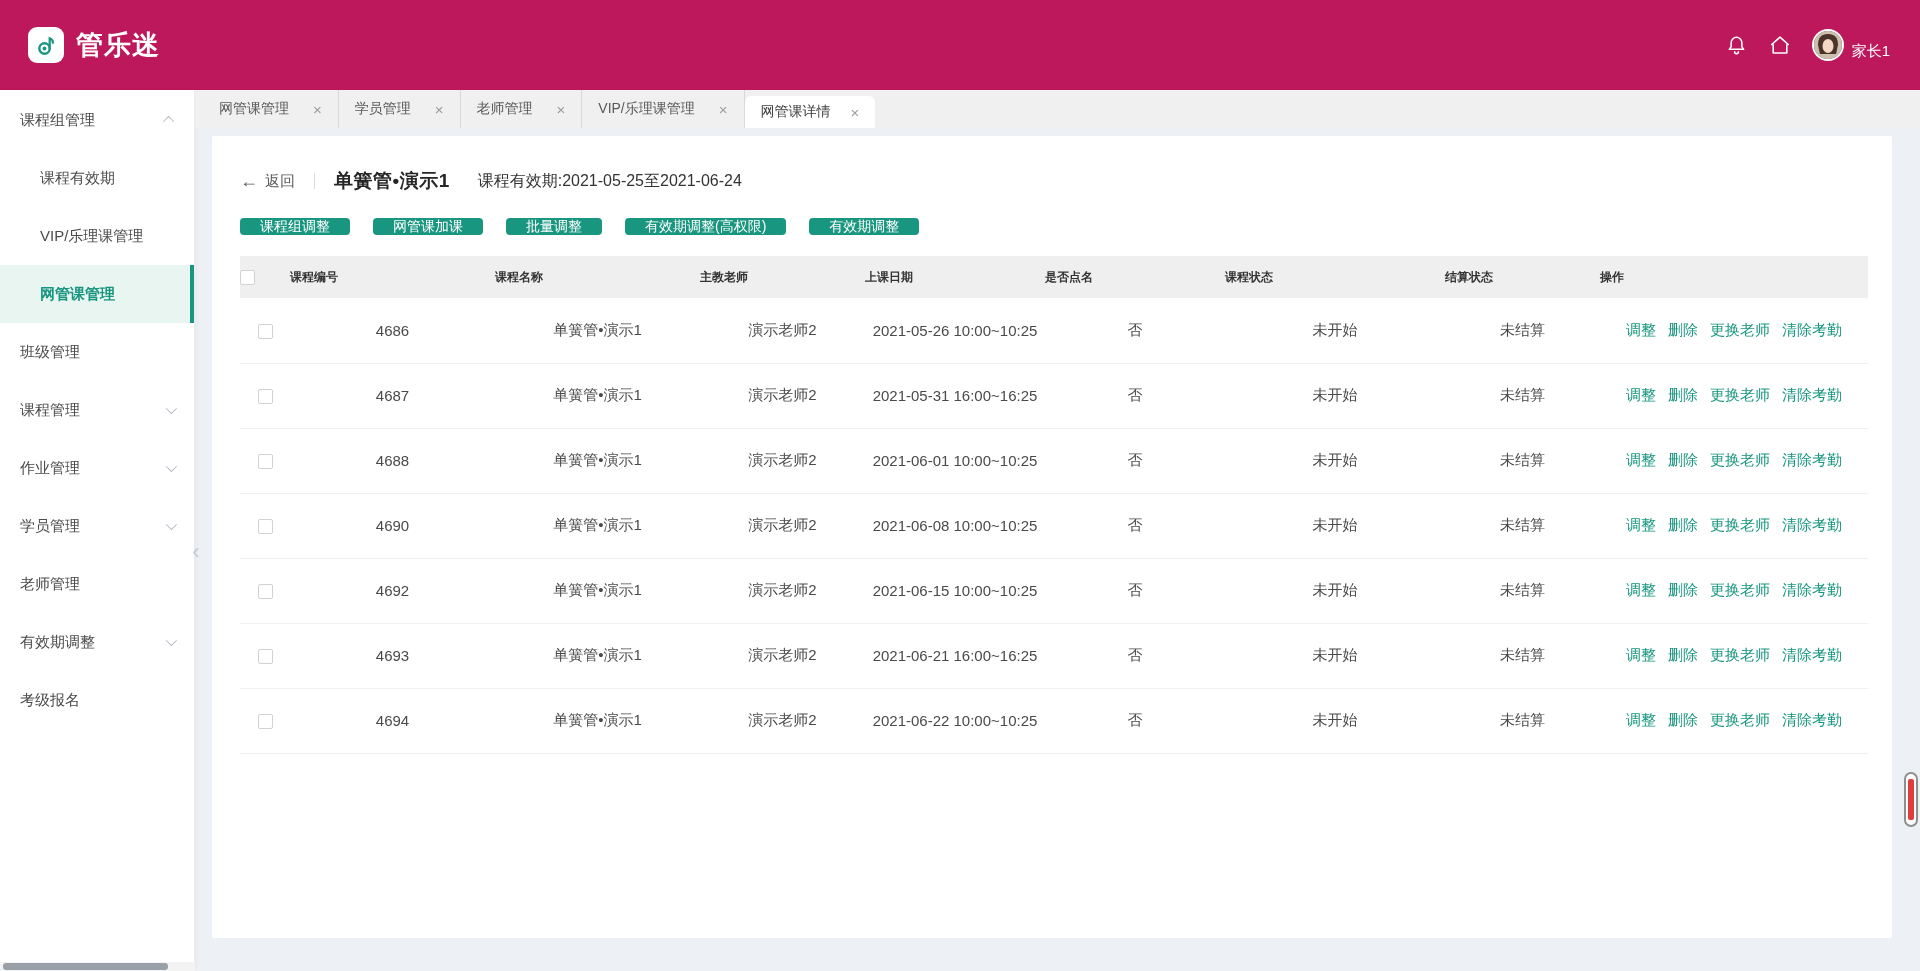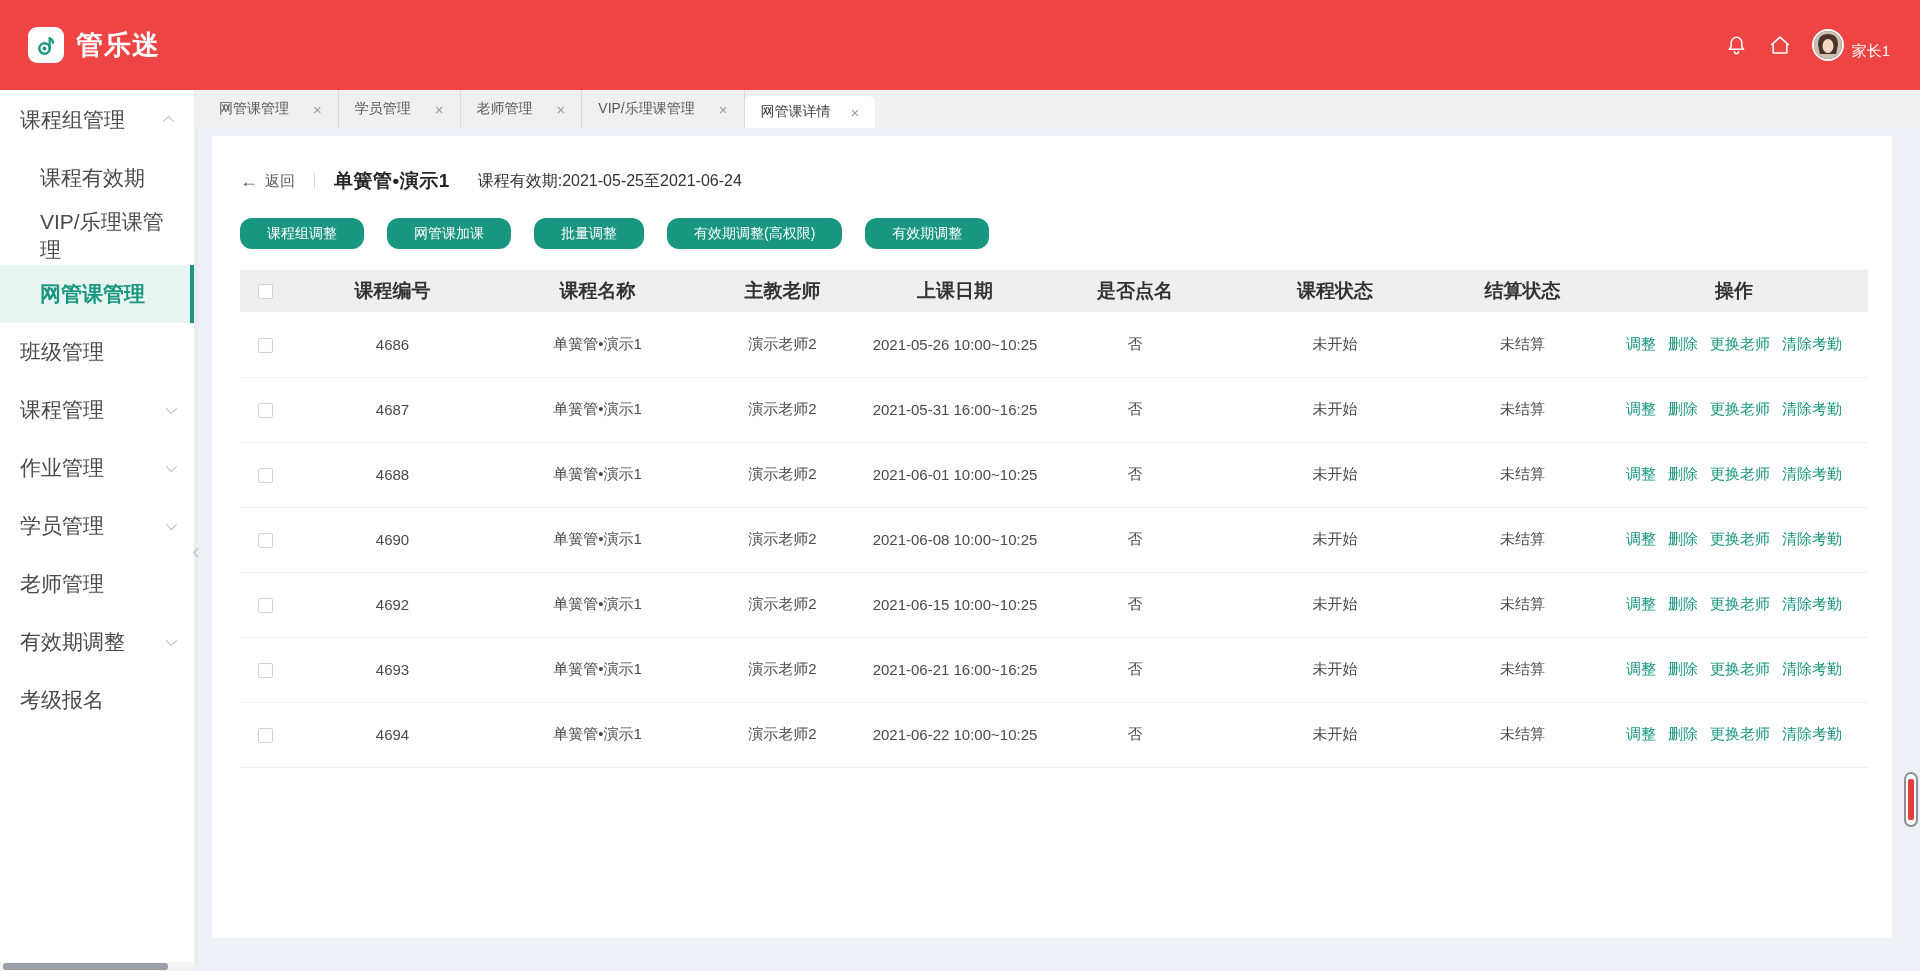--- a/index.html
+++ b/index.html
@@ -1,37 +1,37 @@
 <!DOCTYPE html>
 <html><head>
 <meta charset="utf-8">
 <style>
   *{margin:0;padding:0;box-sizing:border-box}
   html,body{width:1920px;height:971px;overflow:hidden;background:#edf0f5;
     font-family:"Liberation Sans","DejaVu Sans",sans-serif}
 
   
-  .topbar{height:90px;background:#ef4444;display:flex;align-items:center;padding:0 30px 0 28px}
+  .topbar{height:90px;background:#be185d;display:flex;align-items:center;padding:0 30px 0 28px}
   .brand{display:flex;align-items:center;cursor:pointer}
   .logo{width:36px;height:36px;background:#fff;border-radius:9px;display:flex;align-items:center;justify-content:center}
   .brand-name{color:#fff;font-size:27px;font-weight:700;margin-left:12px;letter-spacing:1px}
   .topnav{display:flex;align-items:center;margin-left:76px;gap:14px}
   .nav-item{position:relative;color:#fff;font-size:16px;padding:9px 18px;cursor:pointer;border-radius:6px;white-space:nowrap}
   .nav-item.active{background:#fff;color:#2b2b2b}
   .nav-dot{position:absolute;top:0;right:7px;width:8px;height:8px;background:#ff4d4f;border-radius:50%}
   .topbar-right{margin-left:auto;display:flex;align-items:center;gap:20px}
   .icon-btn{display:flex;align-items:center;cursor:pointer}
   .userwrap{display:flex;align-items:flex-end;gap:8px;cursor:pointer}
   .avatar{width:32px;height:32px;border-radius:50%;border:2px solid #fff;overflow:hidden;background:#5b4538}
   .username{color:#fff;font-size:15px}
 
   
   .page-body{display:flex;height:881px;position:relative;background:#edf0f5}
   .sidebar{width:195px;background:#fff;border-right:1px solid #ececec;box-shadow:1px 0 4px rgba(0,0,0,.04);flex-shrink:0;padding-top:1px}
-  .side-item{height:58px;display:flex;align-items:center;justify-content:space-between;padding:9px 20px;font-size:21px;color:#4a4a4a;cursor:pointer}
+  .side-item{height:58px;display:flex;align-items:center;justify-content:space-between;padding:9px 20px;font-size:15px;color:#4a4a4a;cursor:pointer}
   .side-item.child{padding-left:40px}
   .side-item.active{background:#e8f5f1;color:#19967F;border-right:4px solid #19967F;padding-right:16px;font-weight:700}
   .chev{display:inline-block;width:8px;height:8px;border-right:1.5px solid #b4bac4;border-bottom:1.5px solid #b4bac4;flex-shrink:0}
   .chev.down{transform:rotate(45deg) translateY(-2px)}
   .chev.up{transform:rotate(-135deg) translateY(-2px)}
   .collapse-handle{position:fixed;left:187px;top:530px;width:18px;height:44px;display:flex;align-items:center;justify-content:center;color:#c3c8d2;font-size:22px;cursor:pointer;z-index:5}
 
   .main{flex:1;display:flex;flex-direction:column;min-width:0}
   .tabstrip{height:38px;background:#f0f0f0;display:flex;align-items:flex-end;padding-left:8px}
   .tab{height:38px;display:flex;align-items:center;gap:24px;padding:0 16px;font-size:14px;color:#595959;border-right:1px solid #d9d9d9;cursor:pointer;white-space:nowrap}
@@ -42,26 +42,26 @@
   .card{background:#fff;height:802px;border-radius:2px;padding:30px 24px 0 28px;position:relative}
 
   .detail-header{display:flex;align-items:center;height:30px}
   .back{color:#595959;font-size:15px;display:flex;align-items:center;gap:7px;cursor:pointer}
   .back-arrow{font-size:18px;line-height:1;color:#595959}
   .vdiv{width:1px;height:16px;background:#d9d9d9;margin:0 19px}
   .course-title{font-size:19px;font-weight:700;color:#262626;letter-spacing:.5px}
   .validity{font-size:16px;color:#333;margin-left:28px}
 
   .btn-row{margin-top:22px;display:flex;gap:23px}
-  .tbtn{background:#19967F;color:#fff;border:none;border-radius:12px;height:31px;padding:0 27px;font-size:14px;cursor:pointer;font-family:inherit;white-space:nowrap}
+  .tbtn{background:#19967F;color:#fff;border:none;border-radius:4px;height:17px;padding:0 20px;font-size:14px;cursor:pointer;font-family:inherit;white-space:nowrap}
 
   .table-wrap{margin-top:21px}
   table{border-collapse:collapse;table-layout:fixed;width:1628px}
   thead tr{background:#efefef;height:42px}
-  th{font-size:19px;color:#333;font-weight:700;text-align:center}
+  th{font-size:12px;color:#333;font-weight:700;text-align:left}
   tbody tr{height:65px;border-bottom:1px solid #f0f0f0}
   td{font-size:15px;color:#4a4a4a;text-align:center;white-space:nowrap}
   .cb{display:inline-block;width:15px;height:15px;border:1px solid #d2d2d2;border-radius:2px;background:#fff;vertical-align:middle;cursor:pointer}
   .act{color:#19967F;margin:0 6px;cursor:pointer}
 
   
   .capsule{position:fixed;right:2px;top:772px;width:14px;height:55px;border:2px solid #8f8f8f;border-radius:8px;background:#fff;display:flex;align-items:center;justify-content:center;z-index:9}
   .capsule-red{width:6px;height:41px;background:#e23b3b;border-radius:2px}
   .hscroll-track{position:fixed;left:0;bottom:0;width:195px;height:9px;background:#f3f3f3;z-index:9}
   .hscroll-thumb{position:absolute;left:3px;top:1px;width:165px;height:7px;background:#99a0a7;border-radius:3px;cursor:pointer}

